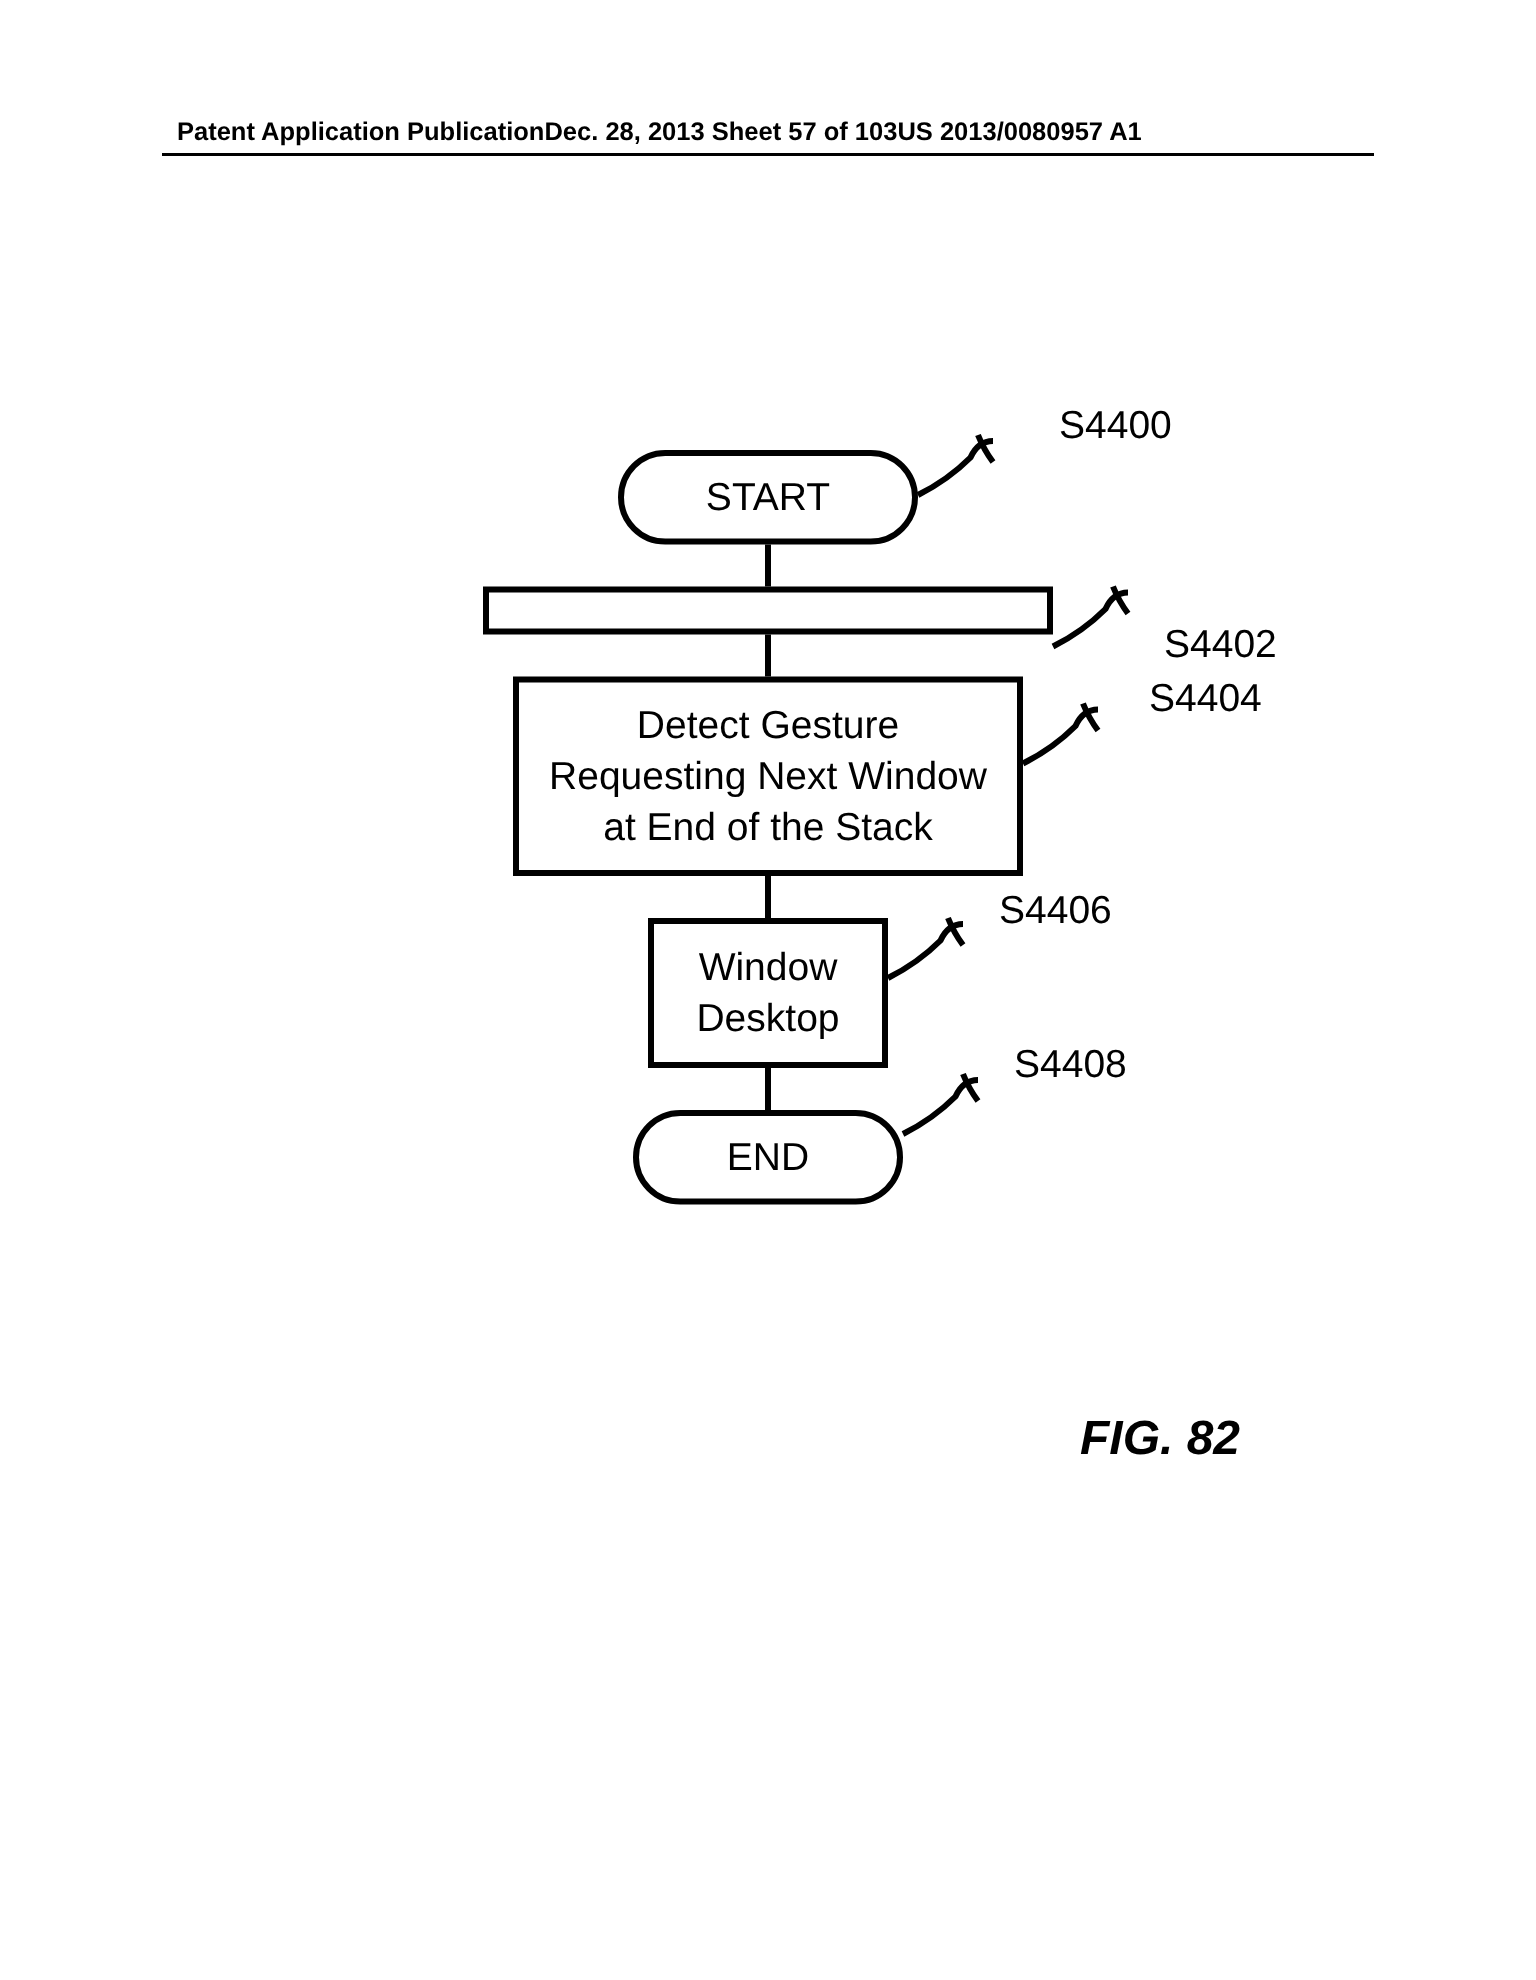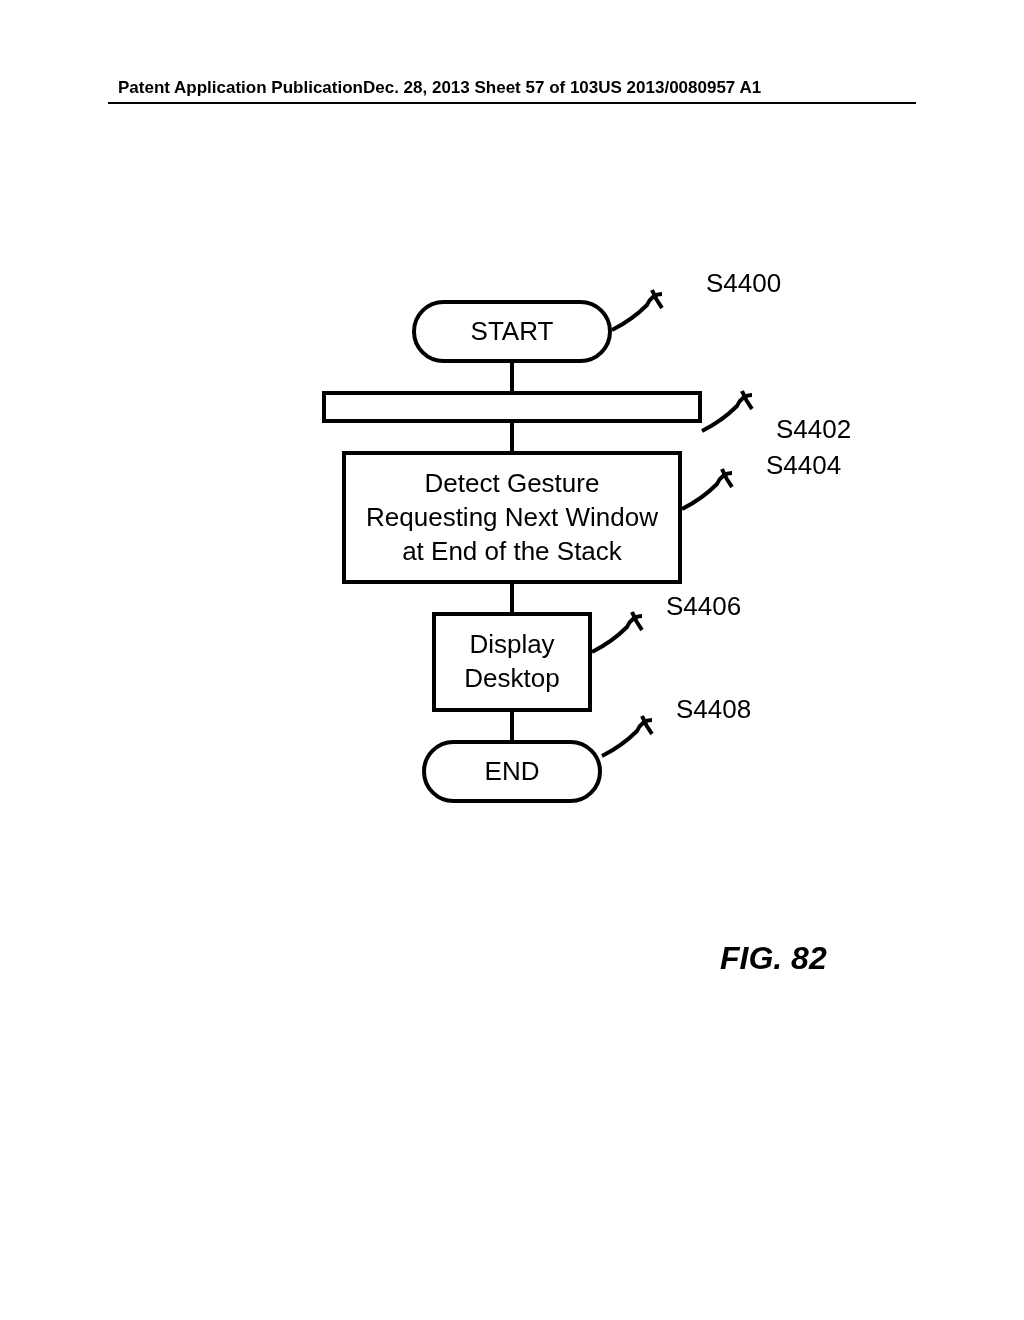--- a/index.html
+++ b/index.html
@@ -116,21 +116,21 @@
     <svg class="callout-svg" style="left:336px; top:14px;" width="70" height="50">
       <path d="M 0 40 Q 20 30 35 15 Q 40 4 50 4" stroke="black" stroke-width="4" fill="none"></path>
       <path d="M 40 0 Q 44 10 50 18" stroke="black" stroke-width="4" fill="none"></path>
     </svg>
     <span class="callout" style="left:396px; top:-6px;margin-left:24px;">S4404</span>
   </div>
 
   <div class="connector" style="height:28px;"></div>
 
   <div class="process" style="width:160px;">
-    <span>Display Desktop</span>
+    <span>Window Desktop</span>
     <svg class="callout-svg" style="left:156px; top:-4px;" width="70" height="50">
       <path d="M 0 40 Q 20 30 35 15 Q 40 4 50 4" stroke="black" stroke-width="4" fill="none"></path>
       <path d="M 40 0 Q 44 10 50 18" stroke="black" stroke-width="4" fill="none"></path>
     </svg>
     <span class="callout" style="left:230px; top:-26px;">S4406</span>
   </div>
 
   <div class="connector" style="height:28px;"></div>
 
   <div class="terminal" style="width:180px;">

